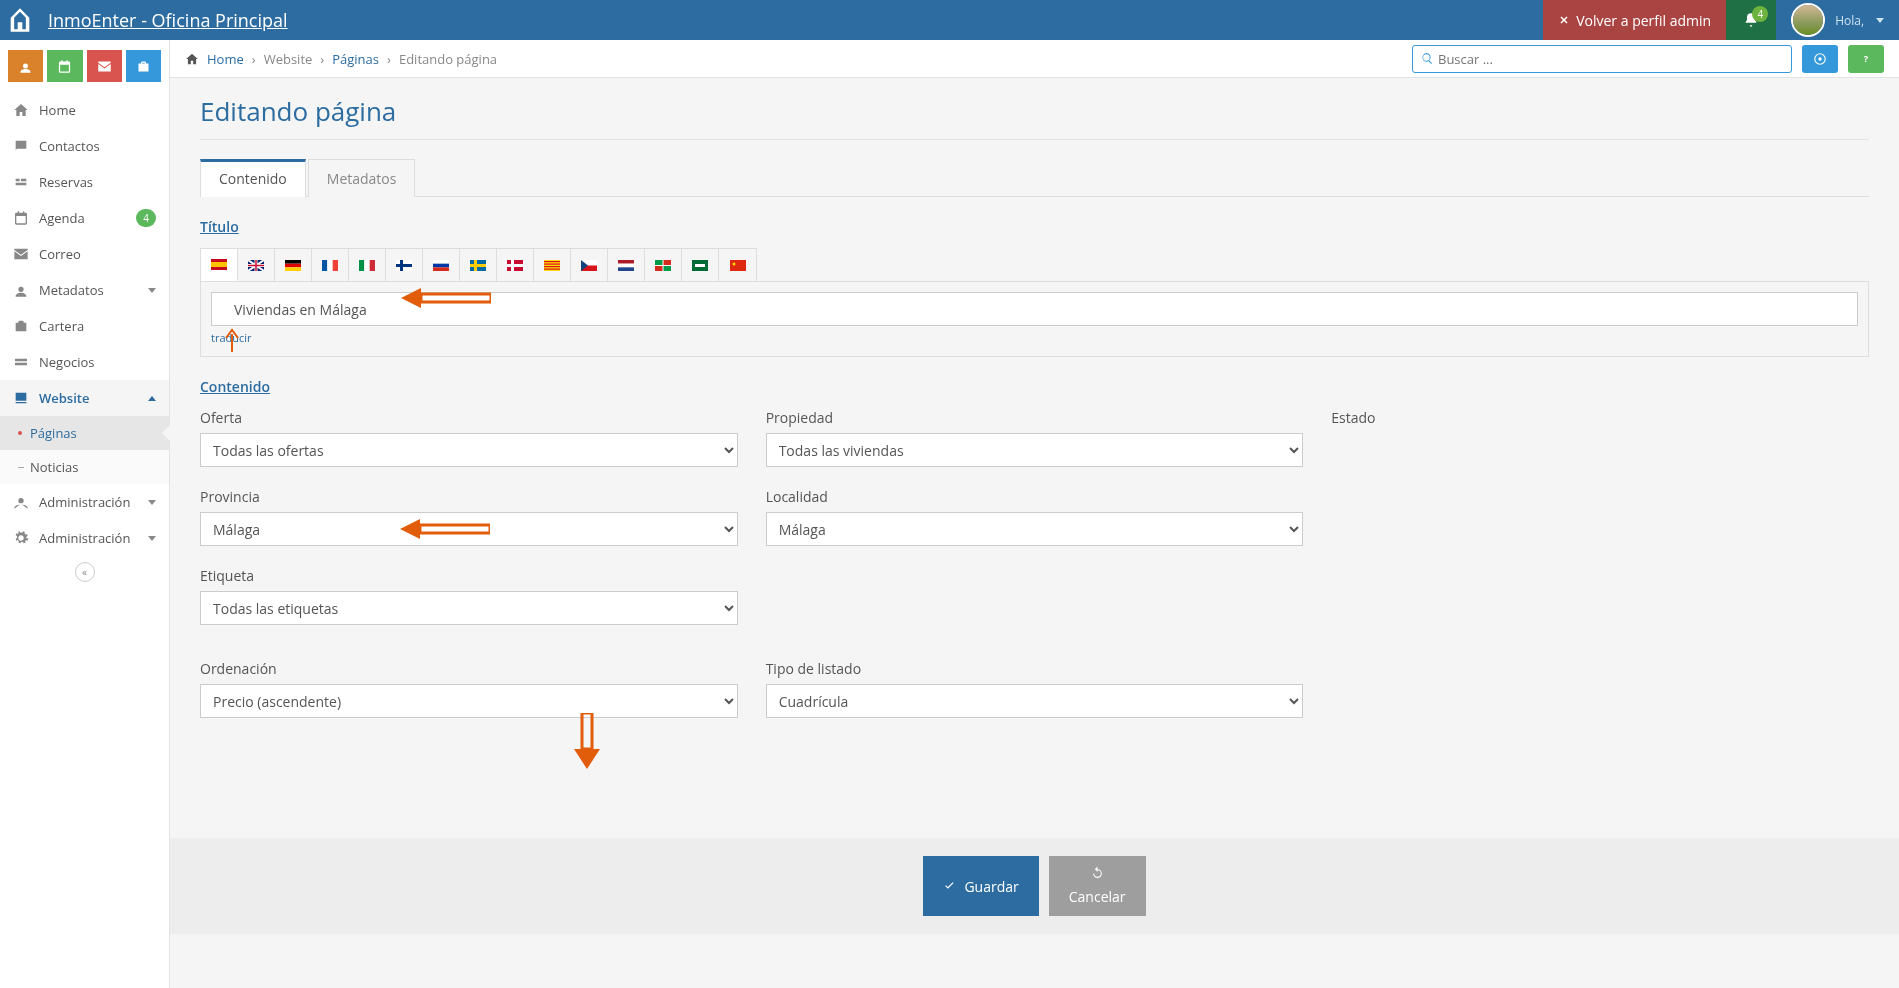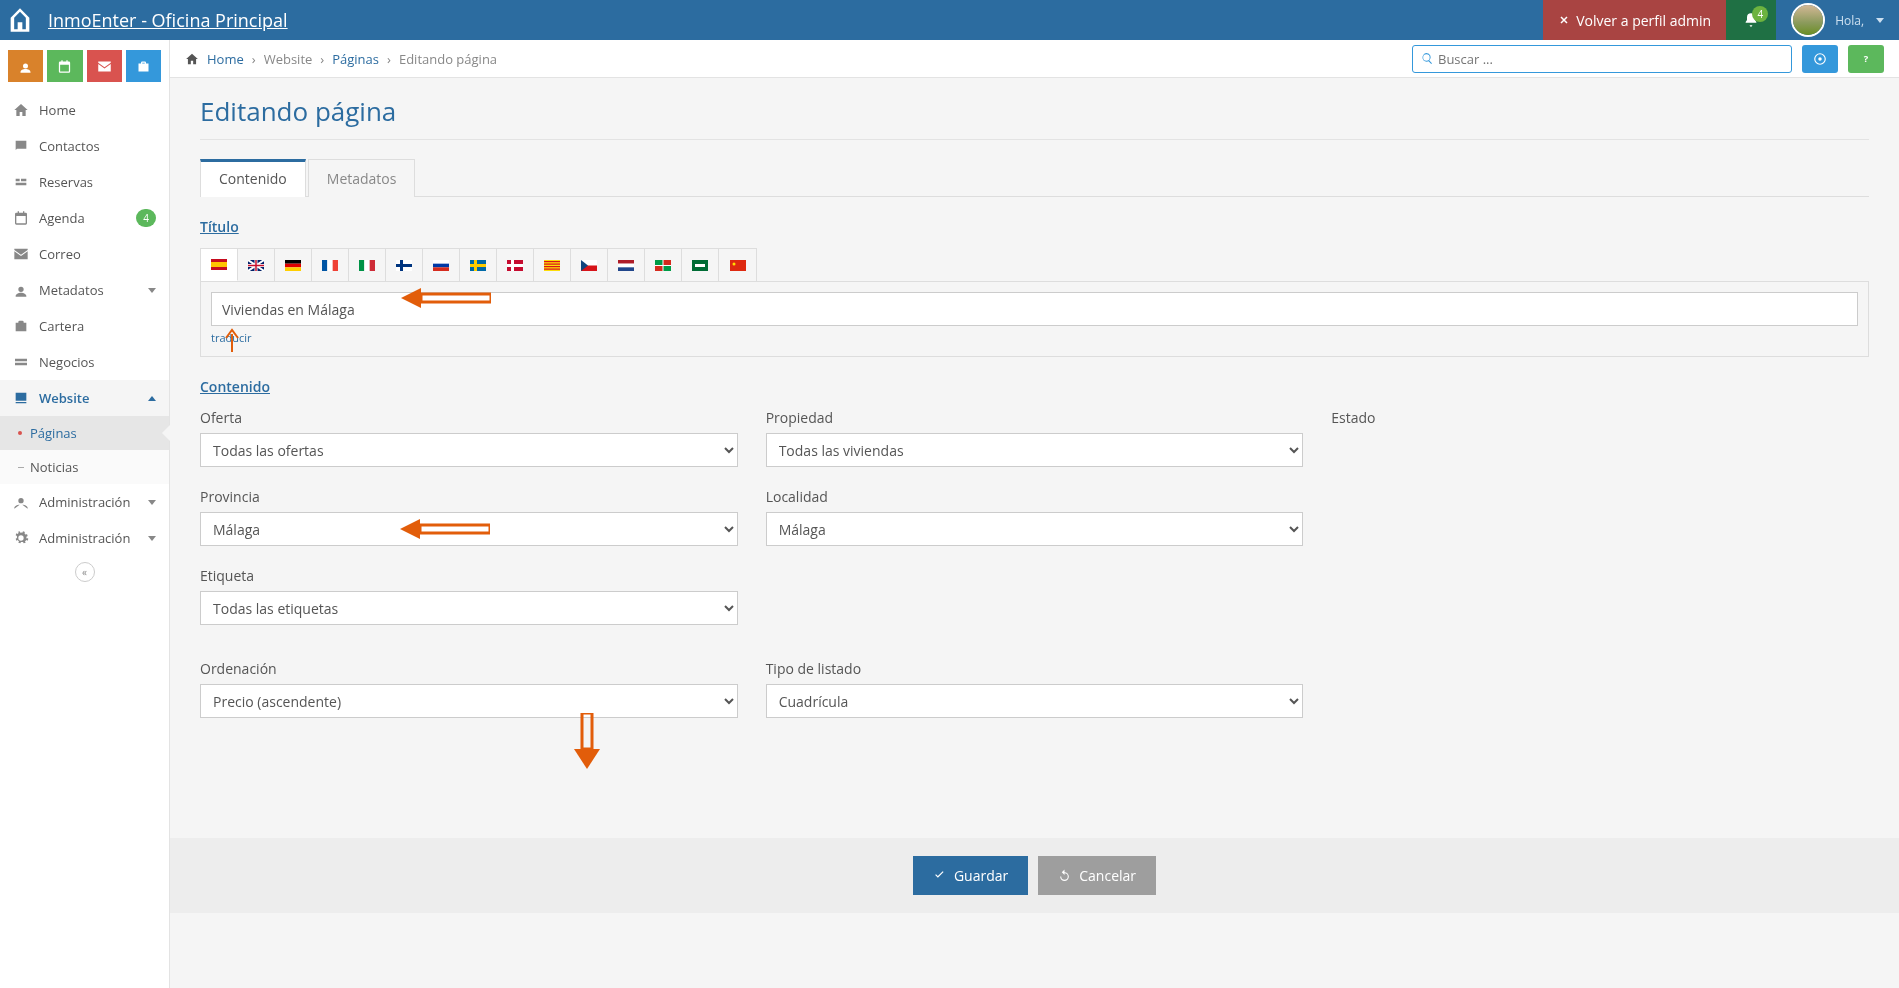--- a/index.html
+++ b/index.html
@@ -60,28 +60,28 @@
 .hr{border-bottom:1px solid #e3e3e3;margin-bottom:18px;}
 .tabs{display:flex;border-bottom:1px solid #ddd;}
 .tab{padding:9px 18px;border:1px solid #ddd;border-bottom:none;margin-right:2px;cursor:pointer;background:#f5f5f5;color:#888;font-size:14px;position:relative;top:1px;}
 .tab.active{background:#fff;color:#555;border-top:3px solid #2c6ca0;padding-top:7px;}
 .section-head{color:#2c6ca0;font-weight:600;font-size:14px;margin:20px 0 12px 0;text-decoration:underline;}
 .flag-tabs{display:flex;border:1px solid #ddd;border-bottom:none;width:fit-content;}
 .flag-tab{width:37px;height:32px;border-right:1px solid #ddd;display:flex;align-items:center;justify-content:center;cursor:pointer;background:#f5f5f5;}
 .flag-tab.active{background:#fff;border-bottom:1px solid #fff;margin-bottom:-1px;}
 .flag{width:16px;height:11px;}
 .title-box{border:1px solid #ddd;padding:10px;}
-.title-input{width:100%;border:1px solid #ccc;height:34px;padding:6px 10px;font-size:14px;color:#555;}
+.title-input{width:100%;border:1px solid #ccc;height:34px;padding:6px 22px;font-size:14px;color:#555;}
 .traducir{color:#2c6ca0;font-size:11px;display:inline-block;margin-top:4px;cursor:pointer;}
 .form-grid{display:grid;grid-template-columns:1fr 1fr 1fr;gap:20px 28px;margin-top:10px;}
 .field label{display:block;margin-bottom:6px;font-size:14px;color:#555;}
 .select{width:100%;height:34px;border:1px solid #ccc;padding:4px 8px;font-size:14px;color:#555;background:#fff;}
 .footer-actions{background:#ededed;padding:18px;display:flex;justify-content:center;gap:10px;margin-top:40px;}
 .btn{padding:10px 20px;font-size:14px;color:#fff;border:none;cursor:pointer;display:flex;align-items:center;gap:8px;}
-.btn-primary{background:#2c6ca0;}.btn-default{background:#9e9e9e;}
+.btn-primary{background:#2c6ca0;}.btn-default{background:#9e9e9e;flex-direction:column;}
 .btn svg{width:13px;height:13px;fill:#fff;}
 .arrow{position:absolute;pointer-events:none;}
 </style>
 </head>
 <body>
 
 <div class="topbar">
   <div class="topbar-logo">
     <svg viewBox="0 0 24 24">
         <path fill="#fff" d="M12 2L4 10v12h16V10L12 2zm0 3l5 5v10h-3v-6H10v6H7V10l5-5z"></path>

